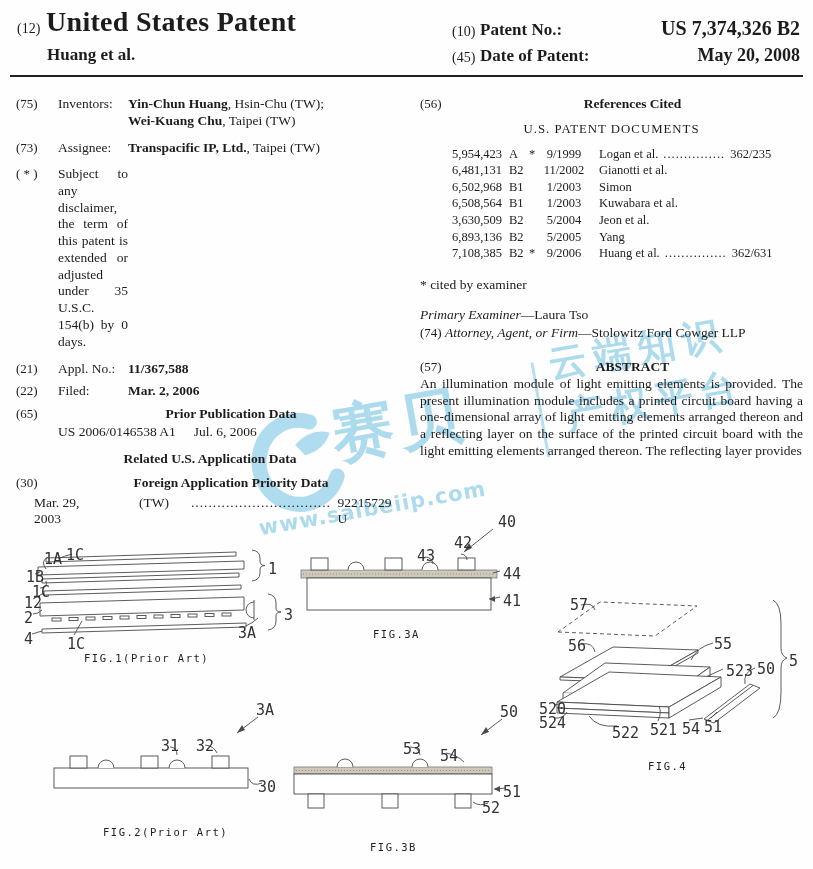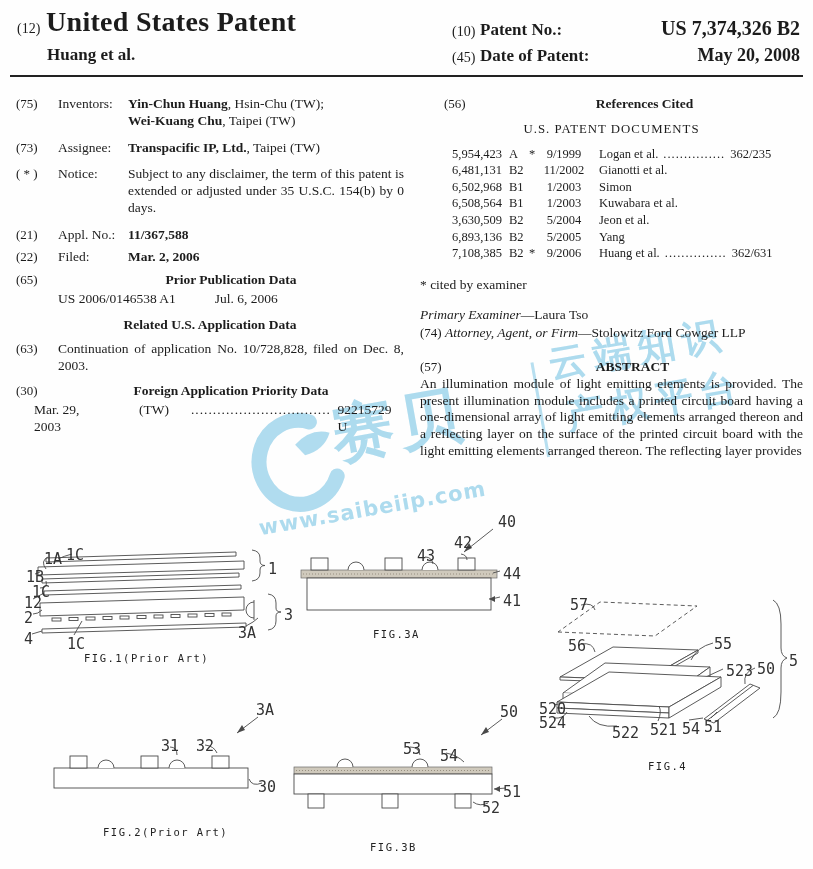--- a/index.html
+++ b/index.html
@@ -22,21 +22,21 @@
   .col-left{position:absolute;left:16px;top:96px;width:388px;font-size:13.5px;line-height:1.24;}
   .col-right{position:absolute;left:420px;top:96px;width:383px;font-size:13.5px;line-height:1.24;}
   .frow{display:grid;grid-template-columns:42px 70px 1fr;margin-bottom:11px;}
   .frow2{display:grid;grid-template-columns:42px 1fr;margin-bottom:11px;}
   .fnum{font-size:13px;}
   .b{font-weight:bold;}
   .f54-title{font-weight:bold;max-width:276px;}
   .just{text-align:justify;}
   .cheading{text-align:center;font-weight:bold;}
   .publine{margin:2px 0 10px 42px;display:flex;}
-  .publine .pdate{margin-left:39px;}
+  .publine .pdate{margin-left:18px;}
   .f30line{display:flex;margin:3px 0 0 18px;}
   .f30line .cty{margin-left:30px;}
   .f30line .dots{margin-left:22px;letter-spacing:1px;overflow:hidden;white-space:nowrap;}
   .f30line .val{margin-left:8px;}
   
   .uspd{text-align:center;letter-spacing:1px;font-size:12.8px;margin:9px 0 8px;}
   .cits{font-size:12.5px;margin-left:18px;}
   .crow{display:flex;line-height:1.33;white-space:nowrap;}
   .c-no{width:64px;text-align:right;}
   .c-kind{width:20px;margin-left:7px;}
@@ -108,21 +108,20 @@
         <div><span class="b">Wei-Kuang Chu</span><span>, Taipei (TW)</span></div>
       </span>
     </div>
     <div class="frow" style="margin-bottom:9px;">
       <span class="fnum">(73)</span>
       <span>Assignee:</span>
       <span><span class="b">Transpacific IP, Ltd.</span><span>, Taipei (TW)</span></span>
     </div>
     <div class="frow">
       <span class="fnum">( * )</span>
-      <span>Notice:</span>
       <span class="just">Subject to any disclaimer, the term of this patent is extended or adjusted under 35 U.S.C. 154(b) by 0 days.</span>
     </div>
     <div class="frow" style="margin-bottom:5px;">
       <span class="fnum">(21)</span>
       <span>Appl. No.:</span>
       <span class="b">11/367,588</span>
     </div>
     <div class="frow" style="margin-bottom:6px;">
       <span class="fnum">(22)</span>
       <span>Filed:</span>
@@ -130,38 +129,34 @@
     </div>
     <div class="frow2" style="margin-bottom:2px;">
       <span class="fnum">(65)</span>
       <span class="cheading">Prior Publication Data</span>
     </div>
     <div class="publine">
       <span>US 2006/0146538 A1</span>
       <span class="pdate">Jul. 6, 2006</span>
     </div>
     <div class="cheading" style="margin-bottom:7px;">Related U.S. Application Data</div>
-    <div class="frow2" style="margin-bottom:8px;">
-      <span class="fnum">(63)</span>
-      <span class="just">Continuation of application No. 10/728,828, filed on Dec. 8, 2003.</span>
-    </div>
     <div class="frow2" style="margin-bottom:2px;">
       <span class="fnum">(30)</span>
       <span class="cheading">Foreign Application Priority Data</span>
     </div>
     <div class="f30line">
       <span>Mar. 29, 2003</span>
       <span class="cty">(TW)</span>
       <span class="dots">................................</span>
       <span class="val">92215729 U</span>
     </div>
   </div>
 
   <div class="col-right">
-    <div class="frow2" style="margin-bottom:0;margin-left:24px;">
+    <div class="frow2" style="margin-bottom:0;">
       <span class="fnum">(56)</span>
       <span class="cheading">References Cited</span>
     </div>
     <div class="uspd">U.S. PATENT DOCUMENTS</div>
     <div class="cits">
       <div class="crow">
           <span class="c-no">5,954,423</span>
           <span class="c-kind">A</span>
           <span class="c-star">*</span>
           <span class="c-date">9/1999</span>

